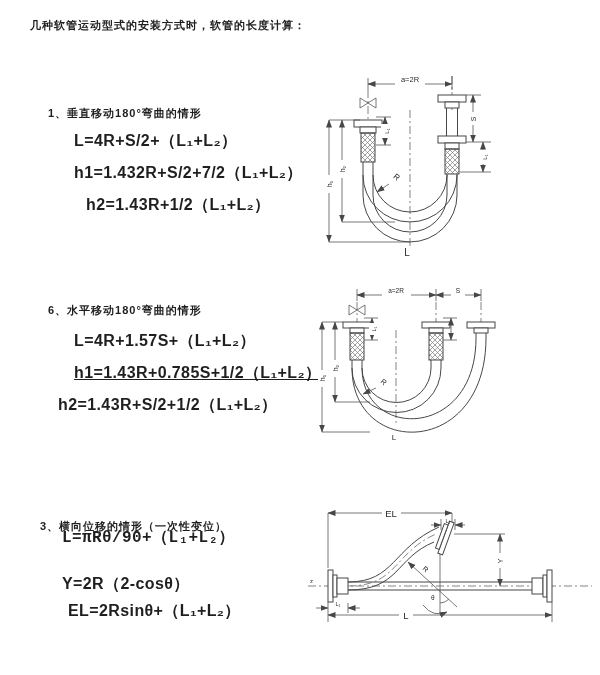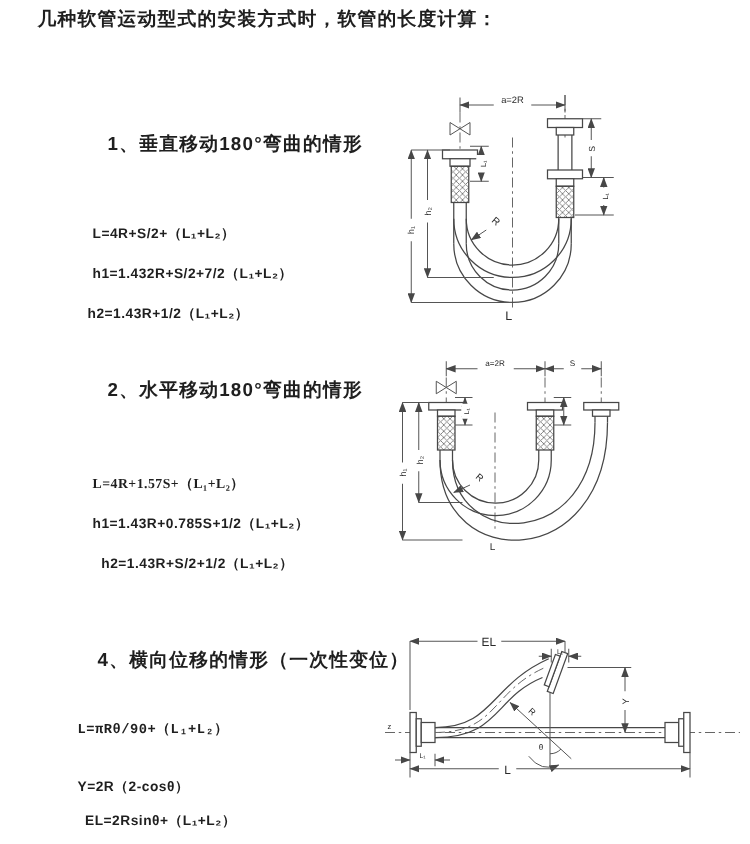--- a/index.html
+++ b/index.html
@@ -1,47 +1,47 @@
 <!DOCTYPE html>
 <html><head>
 <meta charset="utf-8">
 <style>
   html,body{margin:0;padding:0;}
   body{
     width:600px;height:675px;background:#ffffff;position:relative;overflow:hidden;
     font-family:"Liberation Sans","DejaVu Sans",sans-serif;color:#1f1f1f;
   }
   .abs{position:absolute;}
-  .title{left:30px;top:6px;font-size:15px;font-weight:bold;letter-spacing:1px;}
-  .sec-heading{font-size:15px;font-weight:bold;letter-spacing:1px;margin-left:38px;}
-  .formula{font-size:11px;font-weight:600;letter-spacing:.4px;white-space:pre;margin-top:48px;}
+  .title{left:30px;top:18px;font-size:11px;font-weight:bold;letter-spacing:1px;}
+  .sec-heading{font-size:11px;font-weight:bold;letter-spacing:1px;}
+  .formula{font-size:16px;font-weight:600;letter-spacing:.4px;white-space:pre;}
   svg{position:absolute;overflow:visible;}
   svg text{fill:#2a2a2a;font-family:"Liberation Sans","DejaVu Sans",sans-serif;}
   .ln{stroke:#474747;stroke-width:1;fill:none;}
   .thin{stroke:#555;stroke-width:.8;fill:none;}
   .cl{stroke:#666;stroke-width:.8;fill:none;stroke-dasharray:8 3 2 3;}
   .wf{fill:#ffffff;stroke:#474747;stroke-width:1;}
   .wb{fill:#ffffff;stroke:none;}
 </style>
 </head>
 <body>
 
 <div class="abs title">几种软管运动型式的安装方式时，软管的长度计算：</div>
 
 <div class="abs sec-heading" style="left:48px;top:106px;">1、垂直移动180°弯曲的情形</div>
 <div class="abs formula" style="left:74px;top:131px;">L=4R+S/2+（L₁+L₂）</div>
 <div class="abs formula" style="left:74px;top:163px;">h1=1.432R+S/2+7/2（L₁+L₂）</div>
-<div class="abs formula" style="left:70px;top:195px;">h2=1.43R+1/2（L₁+L₂）</div>
-
-<div class="abs sec-heading" style="left:48px;top:303px;">2、水平移动180°弯曲的情形</div>
-<div class="abs formula" style="left:74px;top:331px;font-family:Liberation Serif, serif;">L=4R+1.57S+（L₁+L₂）</div>
-<div class="abs formula" style="left:74px;top:363px;">h1=1.43R+0.785S+1/2（L₁+L₂）</div>
-<div class="abs formula" style="left:81px;top:395px;">h2=1.43R+S/2+1/2（L₁+L₂）</div>
-
-<div class="abs sec-heading" style="left:40px;top:519px;">4、横向位移的情形（一次性变位）</div>
+<div class="abs formula" style="left:86px;top:195px;">h2=1.43R+1/2（L₁+L₂）</div>
+
+<div class="abs sec-heading" style="left:48px;top:303px;">6、水平移动180°弯曲的情形</div>
+<div class="abs formula" style="left:74px;top:331px;">L=4R+1.57S+（L₁+L₂）</div>
+<div class="abs formula" style="left:74px;top:363px;text-decoration:underline;">h1=1.43R+0.785S+1/2（L₁+L₂）</div>
+<div class="abs formula" style="left:58px;top:395px;">h2=1.43R+S/2+1/2（L₁+L₂）</div>
+
+<div class="abs sec-heading" style="left:40px;top:519px;">3、横向位移的情形（一次性变位）</div>
 <div class="abs formula" style="left:62px;top:527px;font-family:Liberation Mono, monospace;">L=πRθ/90+（L₁+L₂）</div>
 <div class="abs formula" style="left:62px;top:574px;">Y=2R（2-cosθ）</div>
 <div class="abs formula" style="left:68px;top:601px;">EL=2Rsinθ+（L₁+L₂）</div>
 
 <svg style="left:315px;top:70px;" width="275" height="195" viewBox="0 0 275 195">
   <defs>
     <marker id="e1" markerWidth="8" markerHeight="6" refX="7.5" refY="3" orient="auto" markerUnits="userSpaceOnUse">
         <path d="M0,0L8,3L0,6Z" fill="#474747"></path>
       </marker>
     <marker id="s1" markerWidth="8" markerHeight="6" refX="7.5" refY="3" orient="auto-start-reverse" markerUnits="userSpaceOnUse">

